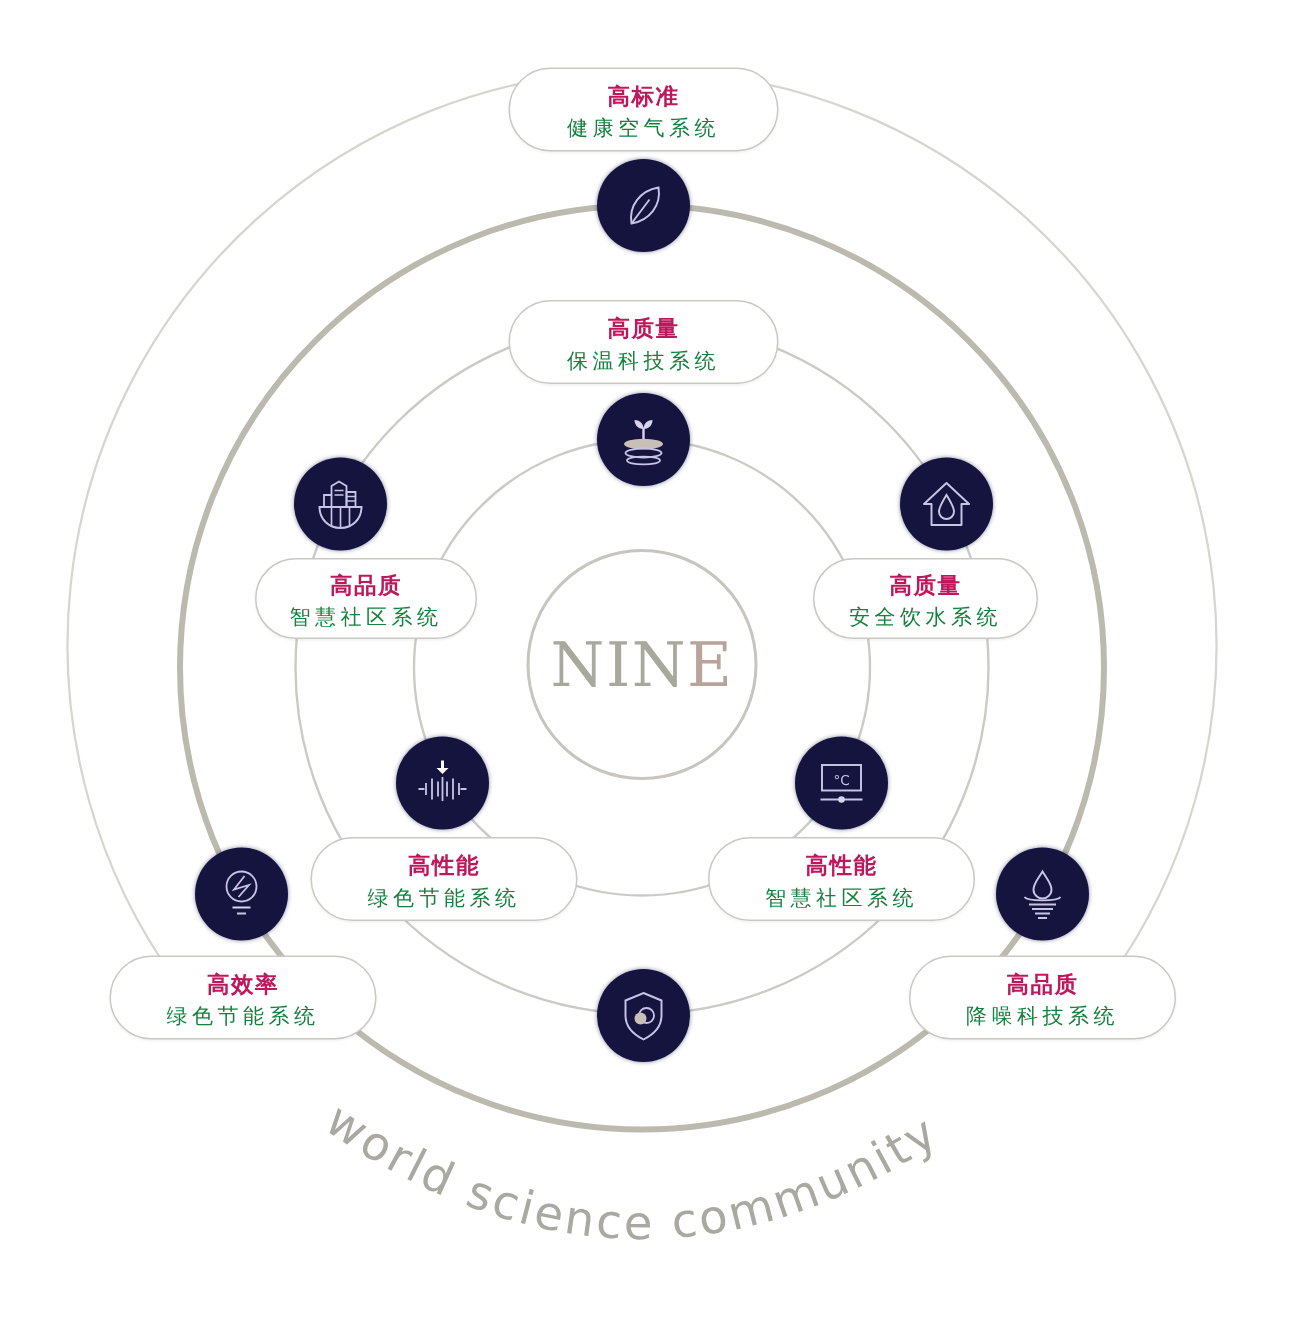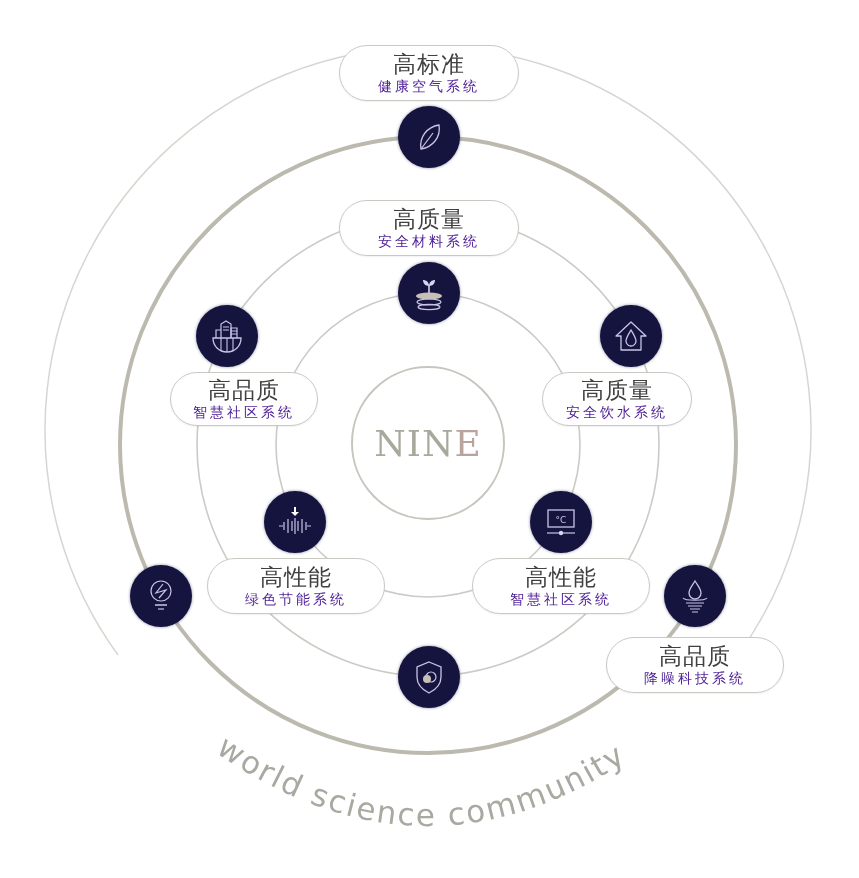--- a/index.html
+++ b/index.html
@@ -4,30 +4,30 @@
 <style>
   html, body { margin: 0; padding: 0; background: #ffffff; }
   body { width: 859px; height: 878px; position: relative; overflow: hidden;
          font-family: "DejaVu Sans", "Liberation Sans", sans-serif; }
   #stage { position: absolute; left: 0; top: 0; width: 859px; height: 878px; }
   svg.bg { position: absolute; left: 0; top: 0; }
   .pill { position: absolute; box-sizing: border-box; background: #ffffff;
           border: 1.5px solid #c9c9c4; border-radius: 30px;
           display: flex; flex-direction: column; align-items: center; justify-content: center;
           box-shadow: 0 1px 2px rgba(0,0,0,0.06); }
-  .pill .title { font-size: 23px; font-weight: normal; color: #404040; line-height: 24px; letter-spacing: 1px; }
-  .pill .sub { font-size: 14px; color: #4c1d95; line-height: 18px; letter-spacing: 3px; margin-top: 1px; }
+  .pill .title { font-size: 15px; font-weight: bold; color: #be185d; line-height: 24px; letter-spacing: 1px; }
+  .pill .sub { font-size: 14px; color: #15803d; line-height: 18px; letter-spacing: 3px; margin-top: 1px; }
   .node { position: absolute; width: 62px; height: 62px; border-radius: 50%;
           background: #15143f; box-shadow: 0 0 3px rgba(20,20,63,0.5);
           display: flex; align-items: center; justify-content: center; }
   .node svg { width: 40px; height: 40px; }
   .center-circle { position: absolute; left: 351px; top: 366px; width: 154px; height: 154px;
                    box-sizing: border-box; border: 2px solid #c7c5be; border-radius: 50%;
                    display: flex; align-items: center; justify-content: center; background: #fff; }
-  .center-word { font-family: "DejaVu Serif", "Liberation Serif", serif; font-size: 36px;
+  .center-word { font-family: "DejaVu Serif", "Liberation Serif", serif; font-size: 41px;
                  color: #a8a89c; letter-spacing: 1px; }
   .center-word .accent { color: #b8a49a; }
 </style>
 </head>
 <body>
 
 <div id="stage">
 
   <svg class="bg" width="859" height="878" viewBox="0 0 859 878">
     <defs>
@@ -57,21 +57,21 @@
   </div>
   <div class="node" style="left:398px; top:106px;">
     <svg viewBox="0 0 40 40">
       <path d="M12 32 C10 20 18 10 30 8 C32 20 24 30 12 32 Z" fill="none" stroke="#c9c4e6" stroke-width="1.3"></path>
       <path d="M12 32 L24 16" fill="none" stroke="#c9c4e6" stroke-width="1.2"></path>
     </svg>
   </div>
 
   <div class="pill" style="left:339px; top:200px; width:180px; height:56px;">
     <span class="title">高质量</span>
-    <span class="sub">安全材料系统</span>
+    <span class="sub">保温科技系统</span>
   </div>
   <div class="node" style="left:398px; top:262px;">
     <svg viewBox="0 0 40 40">
       <path d="M20 20 L20 12" stroke="#d8d4ee" stroke-width="1.6"></path>
       <path d="M20 13 C16 13 14 10 14 7 C17 7 20 9 20 13 Z" fill="#d8d4ee"></path>
       <path d="M20 13 C24 13 26 10 26 7 C23 7 20 9 20 13 Z" fill="#d8d4ee"></path>
       <ellipse cx="20" cy="23" rx="13" ry="3.5" fill="#c8c0b6"></ellipse>
       <ellipse cx="20" cy="29" rx="12" ry="3" fill="none" stroke="#c9c4e6" stroke-width="1.2"></ellipse>
       <ellipse cx="20" cy="34" rx="11" ry="2.6" fill="none" stroke="#c9c4e6" stroke-width="1.2"></ellipse>
     </svg>
@@ -130,20 +130,24 @@
   </div>
 
   <div class="node" style="left:130px; top:565px;">
     <svg viewBox="0 0 40 40">
       <circle cx="20" cy="15" r="10" fill="none" stroke="#c9c4e6" stroke-width="1.2"></circle>
       <path d="M22 8 L15 17 L25 14 L18 22" fill="none" stroke="#c9c4e6" stroke-width="1.2"></path>
       <path d="M14 29 H26" stroke="#d8d4ee" stroke-width="1.4"></path>
       <path d="M17 33 H23" stroke="#c9c4e6" stroke-width="1.2"></path>
     </svg>
   </div>
+  <div class="pill" style="left:73px; top:637px; width:178px; height:56px;">
+    <span class="title">高效率</span>
+    <span class="sub">绿色节能系统</span>
+  </div>
 
   <div class="node" style="left:664px; top:565px;">
     <svg viewBox="0 0 40 40">
       <path d="M20 5 C17 10 14 13 14 17 C14 20.5 17 23 20 23 C23 23 26 20.5 26 17 C26 13 23 10 20 5 Z" fill="none" stroke="#c9c4e6" stroke-width="1.3"></path>
       <path d="M8 22 C10 25 30 25 32 22" fill="none" stroke="#c9c4e6" stroke-width="1.2"></path>
       <path d="M11 27 H29 M13 30 H27 M15 33 H25 M17 36 H23" stroke="#c9c4e6" stroke-width="1.2"></path>
     </svg>
   </div>
   <div class="pill" style="left:606px; top:637px; width:178px; height:56px;">
     <span class="title">高品质</span>

